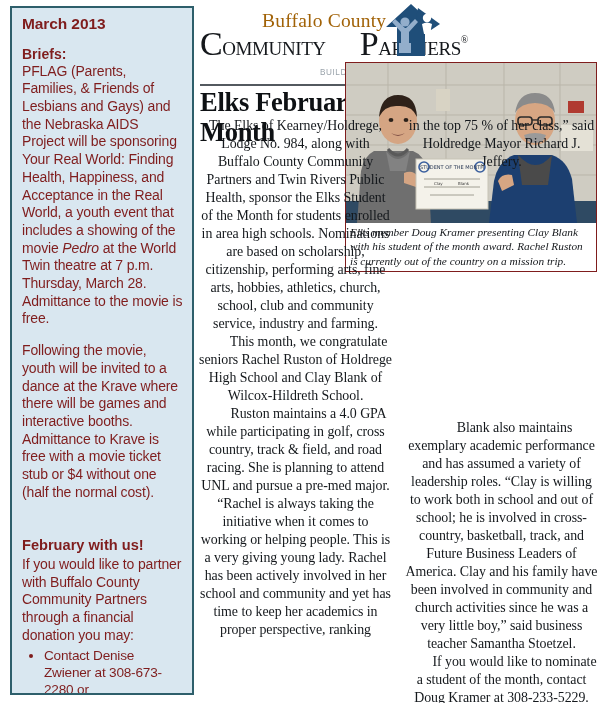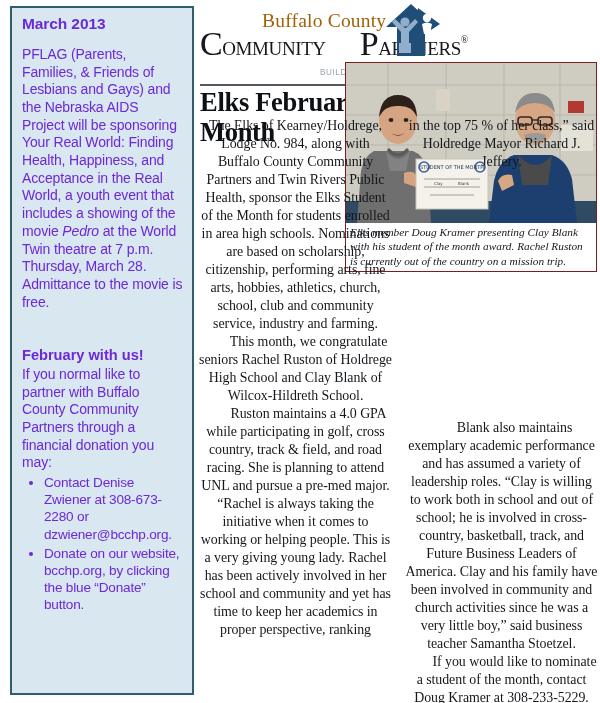--- a/index.html
+++ b/index.html
@@ -26,21 +26,21 @@
     position: absolute;
     left: 10px;
     top: 6px;
     width: 184px;
     height: 689px;
     background: #d9e7f0;
     border: 2px solid #2e5f6b;
     box-sizing: border-box;
     padding: 7px 9px 0 10px;
     font-family: "Liberation Sans", sans-serif;
-    color: #6d28d9;
+    color: #7f1d1d;
     overflow: hidden;
   }
   .side-date {
     font-size: 15.5px;
     font-weight: bold;
     letter-spacing: -0.1px;
     margin: 0 0 13px 0;
     line-height: 1.15;
   }
   .side-h {
@@ -205,27 +205,29 @@
   }
 </style>
 </head>
 <body>
 
 <div class="page">
 
   <div class="sidebar">
     <div class="side-date">March 2013</div>
 
+    <div class="side-h">Briefs:</div>
 
     <p class="side-p"><span>PFLAG (Parents, Families, &amp; Friends of Lesbians and Gays) and the Nebraska AIDS Project will be sponsoring Your Real World: Finding Health, Happiness, and Acceptance in the Real World, a youth event that includes a showing of the movie </span><span class="ital">Pedro</span><span> at the World Twin theatre at 7 p.m. Thursday, March 28. Admittance to the movie is free.</span></p>
 
+    <p class="side-p gap">Following the movie, youth will be invited to a dance at the Krave where there will be games and interactive booths. Admittance to Krave is free with a movie ticket stub or $4 without one (half the normal cost).</p>
 
     <div class="side-sec2">
       <div class="side-h2">February with us!</div>
-      <p class="side-p">If you normal like to partner with Buffalo County Community Partners through a financial donation you may:</p>
+      <p class="side-p">If you would like to partner with Buffalo County Community Partners through a financial donation you may:</p>
       <ul class="side-list">
         <li>Contact Denise Zwiener at 308-673-2280 or dzwiener@bcchp.org.</li>
         <li>Donate on our website, bcchp.org, by clicking the blue “Donate” button.</li>
       </ul>
     </div>
   </div>
 
   <div class="masthead">
     <div class="logo-wrap">
       <div class="logo-buffalo">Buffalo County</div>

